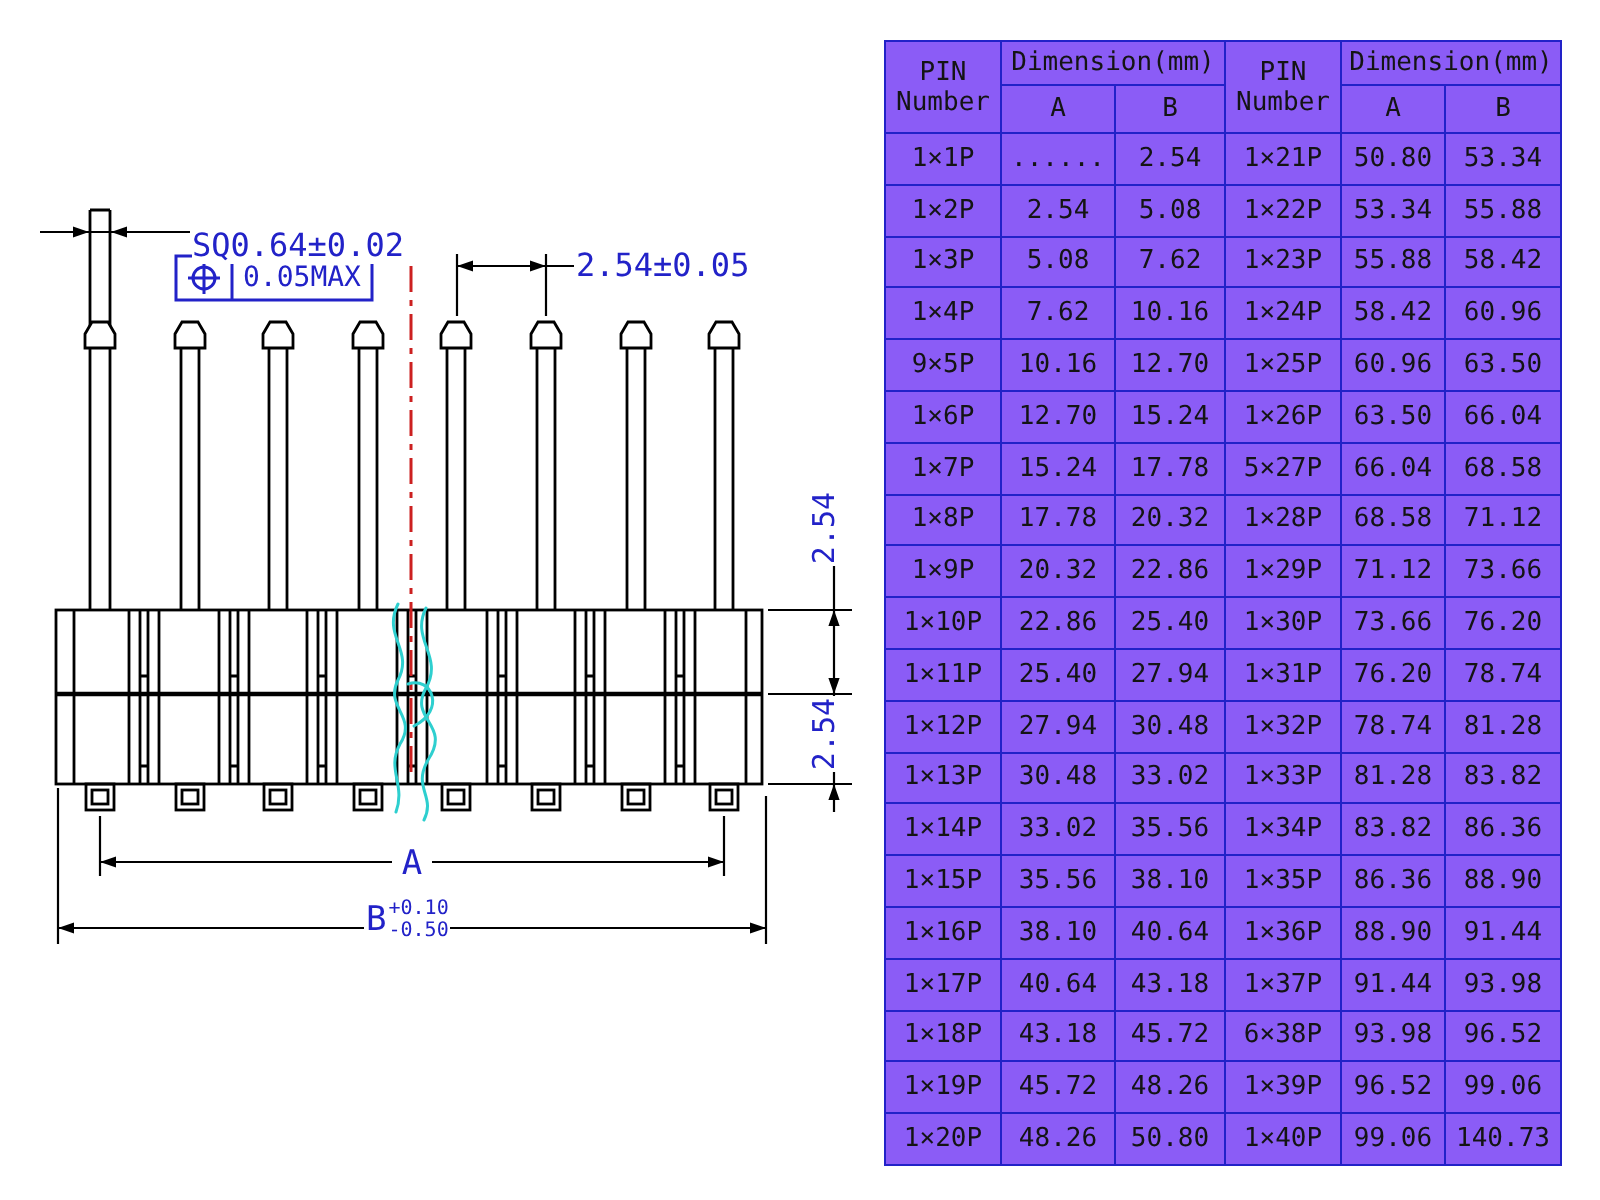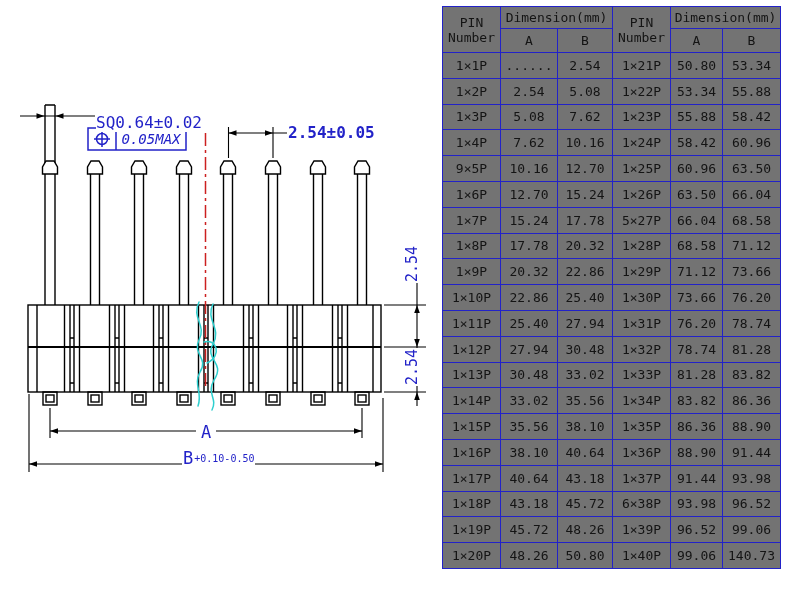--- a/index.html
+++ b/index.html
@@ -26,28 +26,28 @@
   .cyn{stroke:var(--cyan);stroke-width:1.5;fill:none;stroke-linecap:round;}
   .dimlabel{
     position:absolute;color:var(--blue);background:#fff;
     font:16px/1.1 "DejaVu Sans Mono",monospace;white-space:nowrap;
   }
   .vlabel{
     width:38px;height:16px;text-align:center;font-size:15px;
     transform:rotate(-90deg);transform-origin:center;
   }
   .center{text-align:center;}
-  #tol-label{font-size:14px;background:transparent;font-style:italic;}
+  #tol-label{font-size:14px;background:transparent;}
   #b-group{display:flex;align-items:center;background:#fff;padding:0 1px;}
   #b-group .bmain{font-size:17px;}
-  #b-group .btol{display:flex;flex-direction:row;font-size:10px;line-height:11px;margin-left:1px;}
+  #b-group .btol{display:flex;flex-direction:column;font-size:10px;line-height:11px;margin-left:1px;}
   
   .dimtable{
-    position:absolute;left:442px;top:6px;border-collapse:collapse;table-layout:fixed;
-    font:13px "DejaVu Sans Mono",monospace;color:var(--ink);background:#737373;
+    position:absolute;left:442px;top:20px;border-collapse:collapse;table-layout:fixed;
+    font:13px "DejaVu Sans Mono",monospace;color:var(--ink);background:#8b5cf6;
   }
   .dimtable td,.dimtable th{
     border:1.5px solid var(--blue);text-align:center;vertical-align:middle;
     padding:0;font-weight:normal;overflow:hidden;white-space:nowrap;
   }
   .dimtable thead tr:first-child{height:22px;}
   .dimtable thead tr:last-child{height:24px;}
   .dimtable tbody tr{height:25.8px;}
 </style>
 </head>
@@ -167,21 +167,21 @@
       <path class="dim" d="M29,394 V472 M383,398 V472 M29,464 H383"></path>
       <polygon class="ar" points="29,464 37,461.2 37,466.8"></polygon>
       <polygon class="ar" points="383,464 375,461.2 375,466.8"></polygon>
     </g>
   </svg>
 
   <div class="dimlabel" style="left:96px;top:114px;">SQ0.64±0.02</div>
 
   <div class="dimlabel center" id="tol-label" style="left:119px;top:132px;width:64px;">0.05MAX</div>
 
-  <div class="dimlabel" style="left:288px;top:124px;font-weight:bold;">2.54±0.05</div>
+  <div class="dimlabel" style="left:288px;top:124px;">2.54±0.05</div>
 
   <div class="dimlabel vlabel" style="left:393px;top:256px;">2.54</div>
 
   <div class="dimlabel vlabel" style="left:393px;top:359px;">2.54</div>
 
   <div class="dimlabel center" style="left:196px;top:423px;width:20px;font-size:17px;">A</div>
 
   <div class="dimlabel" id="b-group" style="left:182px;top:449px;">
     <span class="bmain">B</span>
     <span class="btol">

